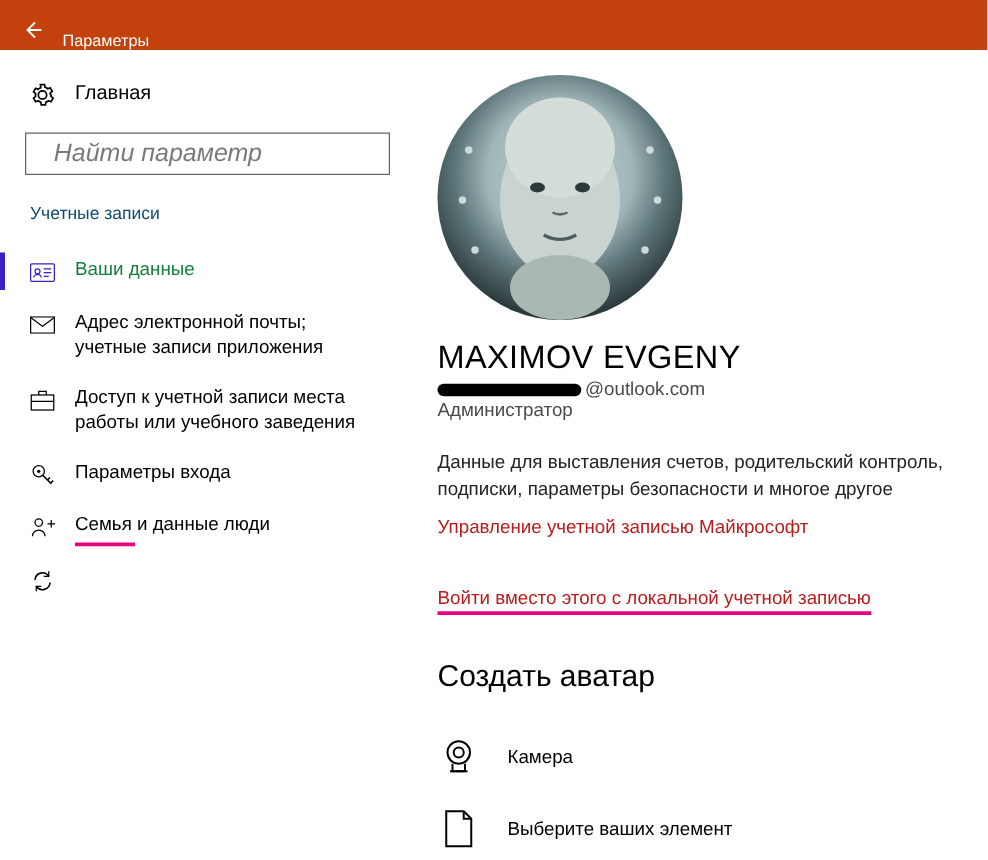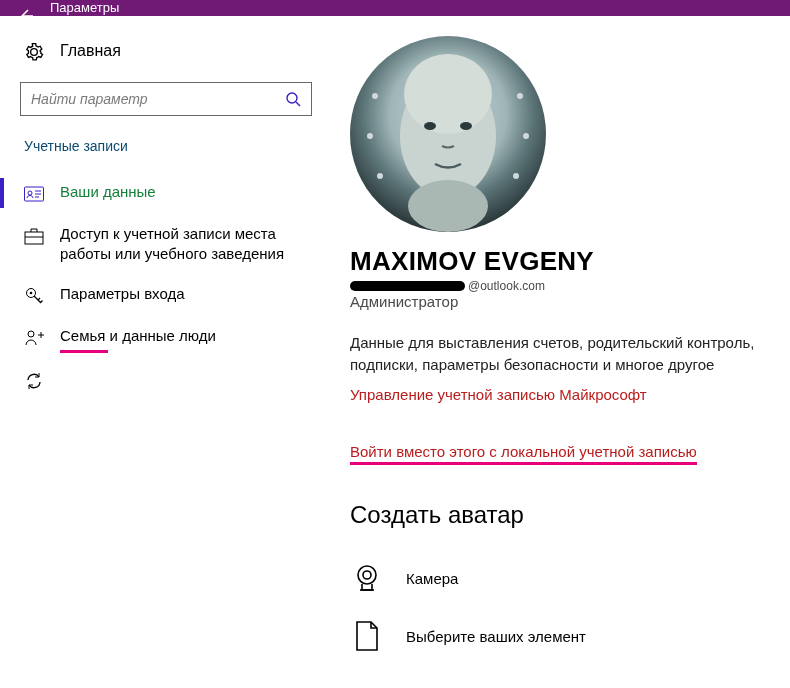--- a/index.html
+++ b/index.html
@@ -6,24 +6,24 @@
   body {
     font-family: "Segoe UI", Tahoma, sans-serif;
     font-size: 14px;
     color: #000;
     background: #fff;
     width: 790px;
     height: 688px;
     overflow: hidden;
   }
   .titlebar {
-    background: #701a75;
-    height: 16px;
-    display: flex;
-    align-items: flex-start;
+    background: #c2410c;
+    height: 40px;
+    display: flex;
+    align-items: flex-end;
     color: #fff;
     padding-left: 8px;
   }
   .back-btn {
     width: 36px;
     height: 32px;
     display: flex;
     align-items: center;
     justify-content: center;
     cursor: pointer;
@@ -57,24 +57,25 @@
     border: 1px solid #666;
     height: 34px;
     margin-bottom: 22px;
     padding: 0 10px;
     width: 292px;
   }
   .search-input {
     flex: 1;
     border: none;
     outline: none;
-    font-size: 14px;
+    font-size: 20px;
     font-style: normal;
     color: #666;
     background: transparent;
+    margin-left: 12px;
   }
   .search-input::placeholder { color: #7a7a7a; font-style: italic; }
   .section-title {
     font-size: 14px;
     color: #0c4a6e;
     margin-bottom: 18px;
     padding-left: 4px;
   }
   .nav-item {
     display: flex;
@@ -129,26 +130,26 @@
     height: 196px;
     border-radius: 50%;
     overflow: hidden;
     background: radial-gradient(circle at 50% 40%, #c8d6d6 0%, #9fb5b8 38%, #5d7679 55%, #2c3a3d 75%, #0e1517 100%);
     position: relative;
     margin-bottom: 14px;
   }
   .avatar-face { position: absolute; inset: 0; }
   .username {
     font-size: 26px;
-    font-weight: 700;
+    font-weight: 400;
     letter-spacing: 0.3px;
     margin-bottom: 2px;
   }
   .email-row {
-    font-size: 12px;
+    font-size: 15px;
     color: #4a4a4a;
     display: flex;
     align-items: center;
     gap: 2px;
   }
   .redact {
     display: inline-block;
     width: 115px;
     height: 10px;
     background: #000;
@@ -248,20 +249,29 @@
             <circle cx="6" cy="7" r="2" stroke="#3b1fc7" fill="none"></circle>
             <path d="M3 12c0-1.5 1.5-2.5 3-2.5s3 1 3 2.5" stroke="#3b1fc7" fill="none"></path>
             <line x1="11" y1="5" x2="17" y2="5" stroke="#3b1fc7"></line>
             <line x1="11" y1="8" x2="17" y2="8" stroke="#3b1fc7"></line>
             <line x1="11" y1="11" x2="15" y2="11" stroke="#3b1fc7"></line>
           </svg>
       </span>
       <span class="nav-label">Ваши данные</span>
     </div>
 
+    <div class="nav-item">
+      <span class="nav-icon">
+        <svg width="20" height="14" viewBox="0 0 20 14">
+            <rect x="0.5" y="0.5" width="19" height="13" stroke="#000" fill="none"></rect>
+            <path d="M0.5 1 L10 8 L19.5 1" stroke="#000" fill="none"></path>
+          </svg>
+      </span>
+      <span class="nav-label">Адрес электронной почты; учетные записи приложения</span>
+    </div>
 
     <div class="nav-item">
       <span class="nav-icon">
         <svg width="20" height="18" viewBox="0 0 20 18">
             <rect x="1" y="5" width="18" height="12" stroke="#000" fill="none"></rect>
             <path d="M7 5 V2 h6 v3" stroke="#000" fill="none"></path>
             <line x1="1" y1="10" x2="19" y2="10" stroke="#000"></line>
           </svg>
       </span>
       <span class="nav-label">Доступ к учетной записи места работы или учебного заведения</span>

